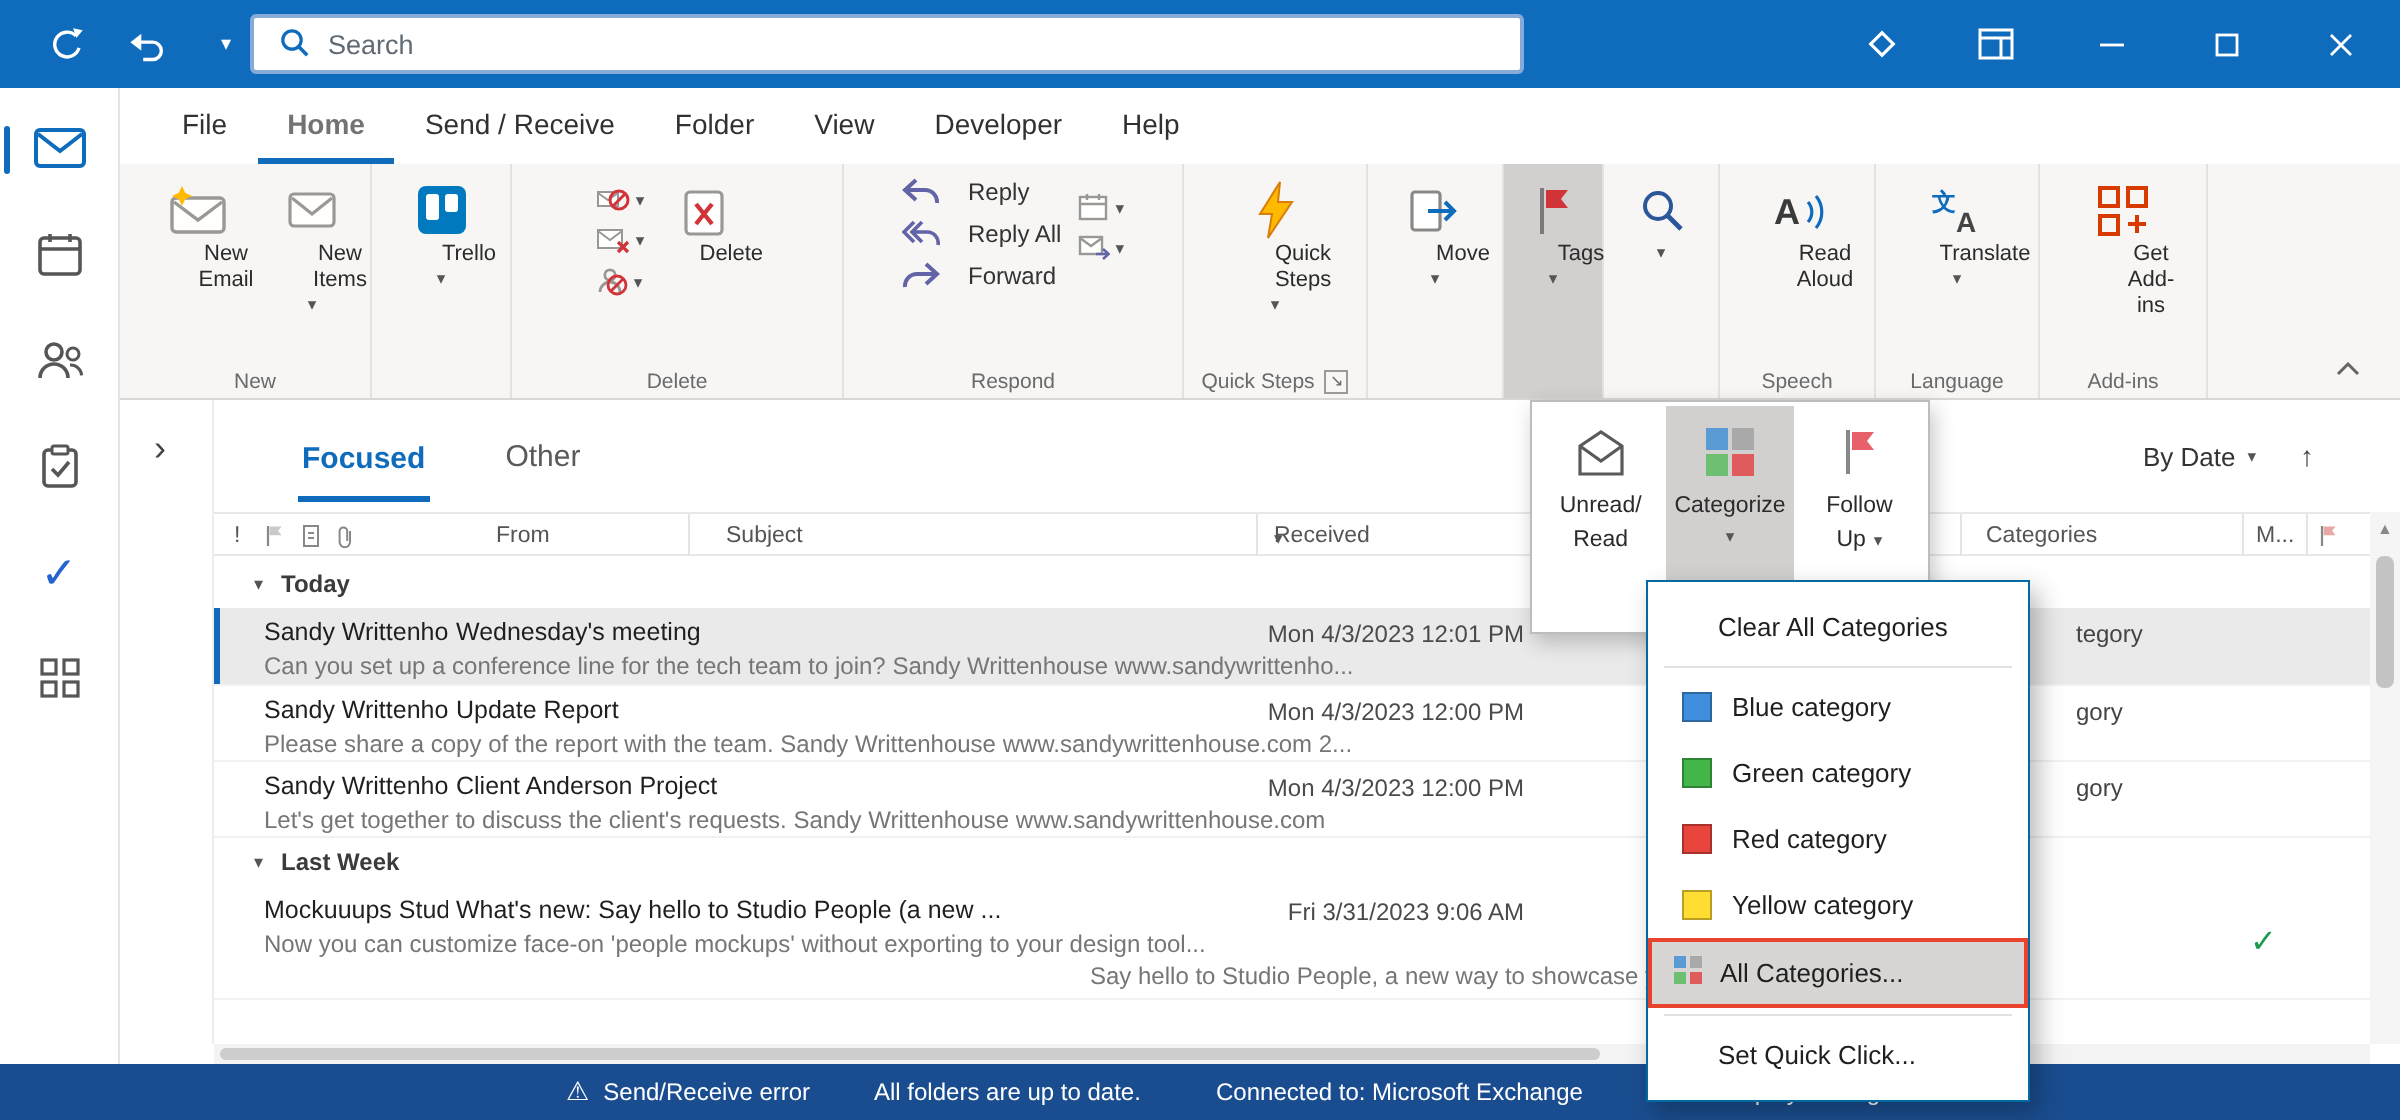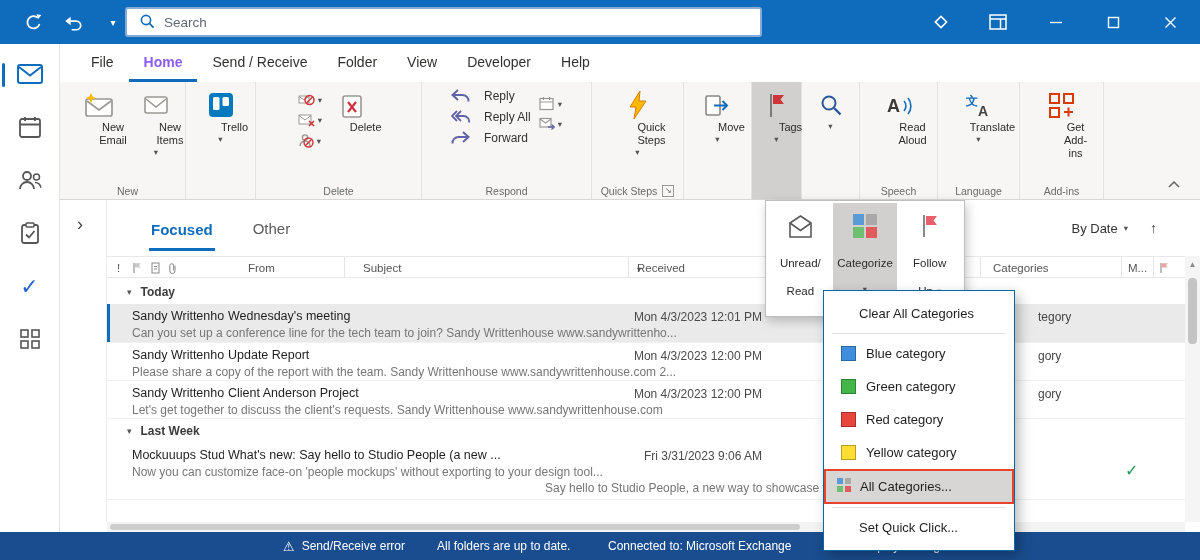--- a/index.html
+++ b/index.html
@@ -19,21 +19,21 @@
 
   
   .left-rail{position:absolute;left:0;top:44px;width:60px;height:488px;background:#fff;border-right:1px solid #e3e3e3;display:flex;flex-direction:column;align-items:center;padding-top:14px;gap:19px;z-index:2;}
   .rail-item{width:40px;height:34px;display:flex;align-items:center;justify-content:center;position:relative;}
   .rail-item.active::before{content:"";position:absolute;left:-8px;top:5px;width:3px;height:24px;background:#0f6cbd;border-radius:2px;}
   .rail-check{color:#2564cf;font-size:22px;font-weight:800;line-height:22px;}
 
   
   .ribbon-tabs{position:absolute;left:60px;top:44px;width:1140px;height:38px;background:#fff;display:flex;align-items:stretch;padding-left:16px;}
   .rtab{padding:0 15px;display:flex;align-items:center;font-size:14px;color:#323130;border-bottom:3px solid transparent;}
-  .rtab.active{font-weight:700;border-bottom:3px solid #0f6cbd;color:#8b5cf6;}
+  .rtab.active{font-weight:700;border-bottom:3px solid #0f6cbd;color:#737373;}
 
   
   .ribbon{position:absolute;left:60px;top:82px;width:1140px;height:118px;background:#f7f6f5;border-bottom:1px solid #d8d7d6;display:flex;align-items:stretch;padding-left:10px;}
   .rgroup{display:flex;flex-direction:column;border-right:1px solid #e3e2e0;flex:0 0 auto;}
   .rgroup.pressed{background:#d2d0ce;}
   .rg-body{flex:1;display:flex;justify-content:center;align-items:flex-start;padding-top:3px;gap:2px;}
   .rg-label{height:17px;font-size:10.5px;color:#6a6a6a;display:flex;align-items:center;justify-content:center;gap:5px;}
   .g-new{width:116px}.g-trello{width:70px}.g-del{width:166px}.g-resp{width:170px}.g-qs{width:92px}
   .g-move{width:68px}.g-tags{width:50px}.g-find{width:58px}.g-speech{width:78px}.g-lang{width:82px}.g-add{width:84px}
   .bigbtn{display:flex;flex-direction:column;align-items:center;width:55px;padding:4px 1px 0;color:#2b2b2b;border-radius:2px;}
@@ -43,21 +43,21 @@
   .mini-col{display:flex;flex-direction:column;gap:6px;padding-top:7px;}
   .mini{display:flex;align-items:center;gap:3px;}
   .respond{display:flex;padding-top:7px;gap:8px;}
   .r-list{display:flex;flex-direction:column;gap:7px;}
   .r-item{display:flex;align-items:center;gap:14px;font-size:12px;color:#333;white-space:nowrap;}
   .launcher{width:12px;height:12px;border:1px solid #9a9a9a;font-size:8px;color:#666;display:flex;align-items:center;justify-content:center;line-height:8px;}
   .collapse-btn{position:absolute;right:16px;top:176px;width:20px;height:16px;display:flex;align-items:center;justify-content:center;}
 
   
   .tags-popup{position:absolute;left:765px;top:200px;width:200px;height:117px;background:#fff;border:1px solid #bdbdbd;box-shadow:2px 4px 10px rgba(0,0,0,.22);z-index:20;display:flex;padding:2px;}
-  .tp-item{flex:1;display:flex;flex-direction:column;align-items:center;padding-top:10px;gap:14px;font-size:11.5px;color:#2b2b2b;text-align:right;line-height:14px;}
+  .tp-item{flex:1;display:flex;flex-direction:column;align-items:center;padding-top:10px;gap:3px;font-size:11.5px;color:#2b2b2b;text-align:right;line-height:14px;}
   .tp-item.pressed{background:#d2d0ce;}
 
   
   .cat-menu{position:absolute;left:823px;top:290px;width:192px;background:#fff;border:1px solid #0369a1;box-shadow:4px 5px 12px rgba(0,0,0,.28);z-index:30;padding:6px 0;}
   .cm-item{height:33px;display:flex;align-items:center;gap:10px;padding:0 10px 0 17px;font-size:13px;color:#1f1f1f;}
   .cm-item.noicon{padding-left:35px;}
   .cm-item .sw{width:15px;height:15px;border:1px solid rgba(0,0,0,.28);flex:0 0 auto;}
   .cm-sep{height:1px;background:#e1e1e1;margin:3px 8px;}
   .cm-item.highlight{background:#d8d6d4;border:2px solid #e8432d;height:35px;padding-left:10px;gap:8px;}
 

